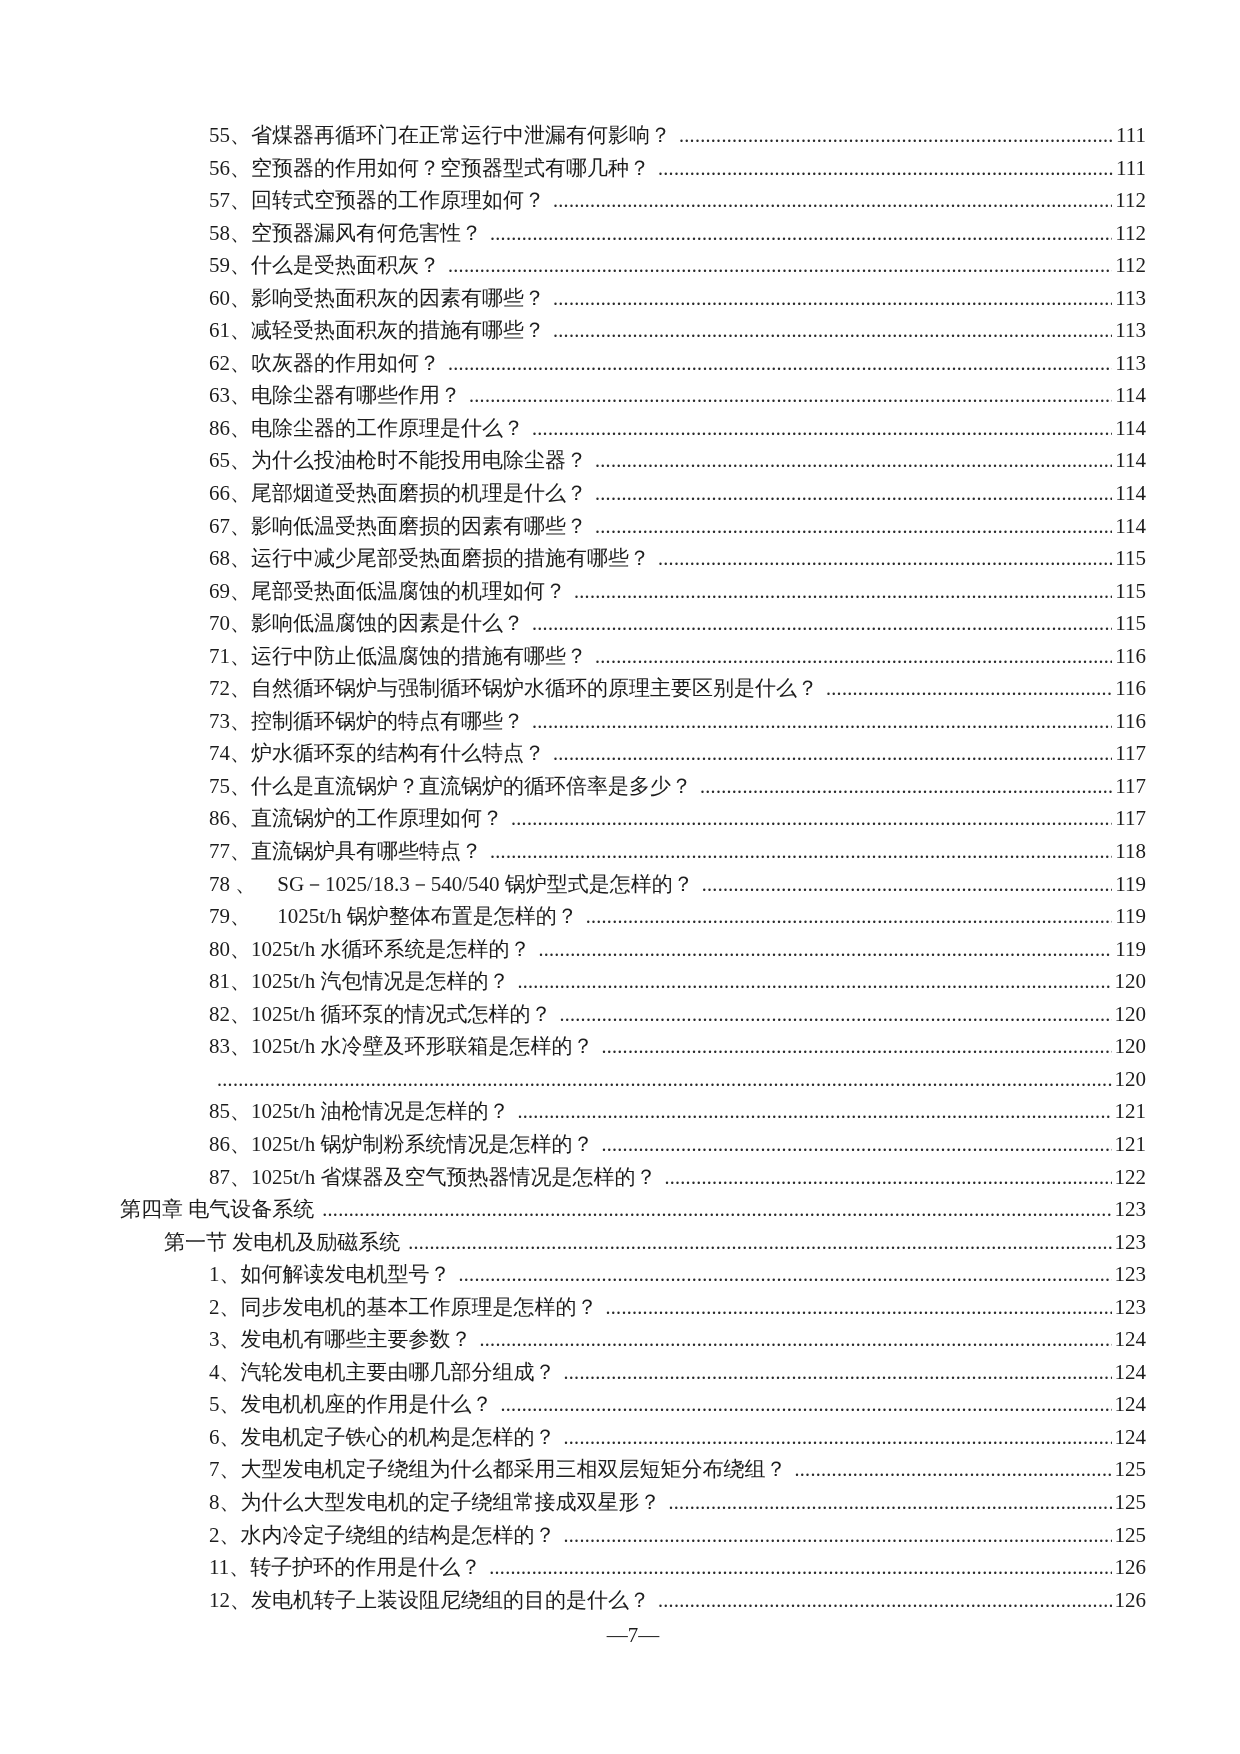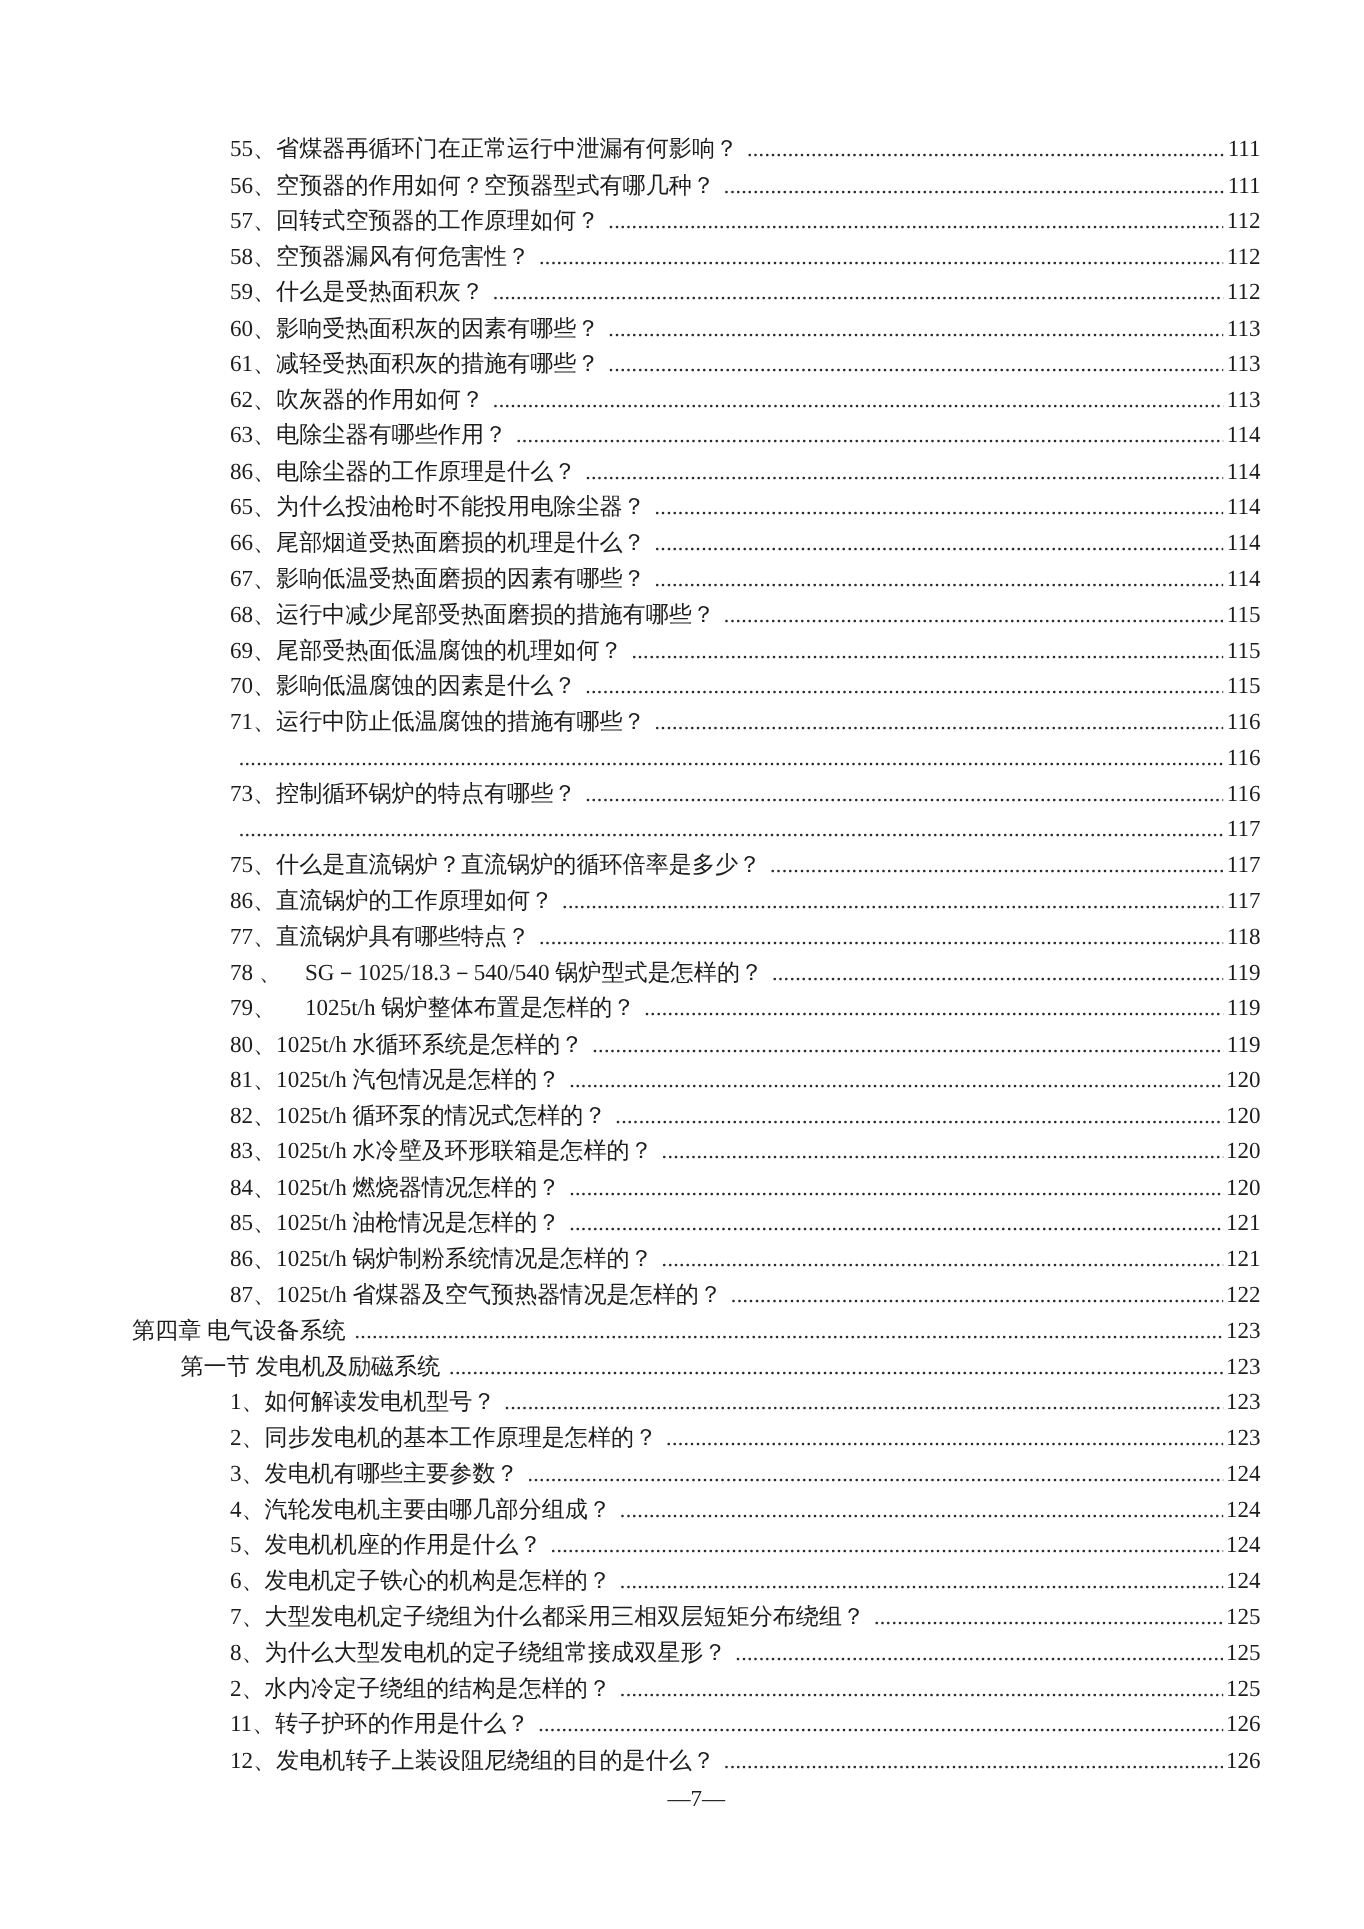--- a/index.html
+++ b/index.html
@@ -149,29 +149,31 @@
       <span class="toc-text">70、影响低温腐蚀的因素是什么？</span>
       <span class="toc-leader">............................................................................................................................................................................................................................................................................................................</span>
       <span class="toc-page">115</span>
     </div>
       <div class="toc-row level-item">
       <span class="toc-text">71、运行中防止低温腐蚀的措施有哪些？</span>
       <span class="toc-leader">............................................................................................................................................................................................................................................................................................................</span>
       <span class="toc-page">116</span>
     </div>
       <div class="toc-row level-item">
+      <span class="toc-text">72、自然循环锅炉与强制循环锅炉水循环的原理主要区别是什么？</span>
       <span class="toc-leader">............................................................................................................................................................................................................................................................................................................</span>
       <span class="toc-page">116</span>
     </div>
       <div class="toc-row level-item">
       <span class="toc-text">73、控制循环锅炉的特点有哪些？</span>
       <span class="toc-leader">............................................................................................................................................................................................................................................................................................................</span>
       <span class="toc-page">116</span>
     </div>
       <div class="toc-row level-item">
+      <span class="toc-text">74、炉水循环泵的结构有什么特点？</span>
       <span class="toc-leader">............................................................................................................................................................................................................................................................................................................</span>
       <span class="toc-page">117</span>
     </div>
       <div class="toc-row level-item">
       <span class="toc-text">75、什么是直流锅炉？直流锅炉的循环倍率是多少？</span>
       <span class="toc-leader">............................................................................................................................................................................................................................................................................................................</span>
       <span class="toc-page">117</span>
     </div>
       <div class="toc-row level-item">
       <span class="toc-text">86、直流锅炉的工作原理如何？</span>
@@ -207,21 +209,20 @@
       <span class="toc-text">82、1025t/h 循环泵的情况式怎样的？</span>
       <span class="toc-leader">............................................................................................................................................................................................................................................................................................................</span>
       <span class="toc-page">120</span>
     </div>
       <div class="toc-row level-item">
       <span class="toc-text">83、1025t/h 水冷壁及环形联箱是怎样的？</span>
       <span class="toc-leader">............................................................................................................................................................................................................................................................................................................</span>
       <span class="toc-page">120</span>
     </div>
       <div class="toc-row level-item">
-      <span class="toc-text">84、1025t/h 燃烧器情况怎样的？</span>
       <span class="toc-leader">............................................................................................................................................................................................................................................................................................................</span>
       <span class="toc-page">120</span>
     </div>
       <div class="toc-row level-item">
       <span class="toc-text">85、1025t/h 油枪情况是怎样的？</span>
       <span class="toc-leader">............................................................................................................................................................................................................................................................................................................</span>
       <span class="toc-page">121</span>
     </div>
       <div class="toc-row level-item">
       <span class="toc-text">86、1025t/h 锅炉制粉系统情况是怎样的？</span>

